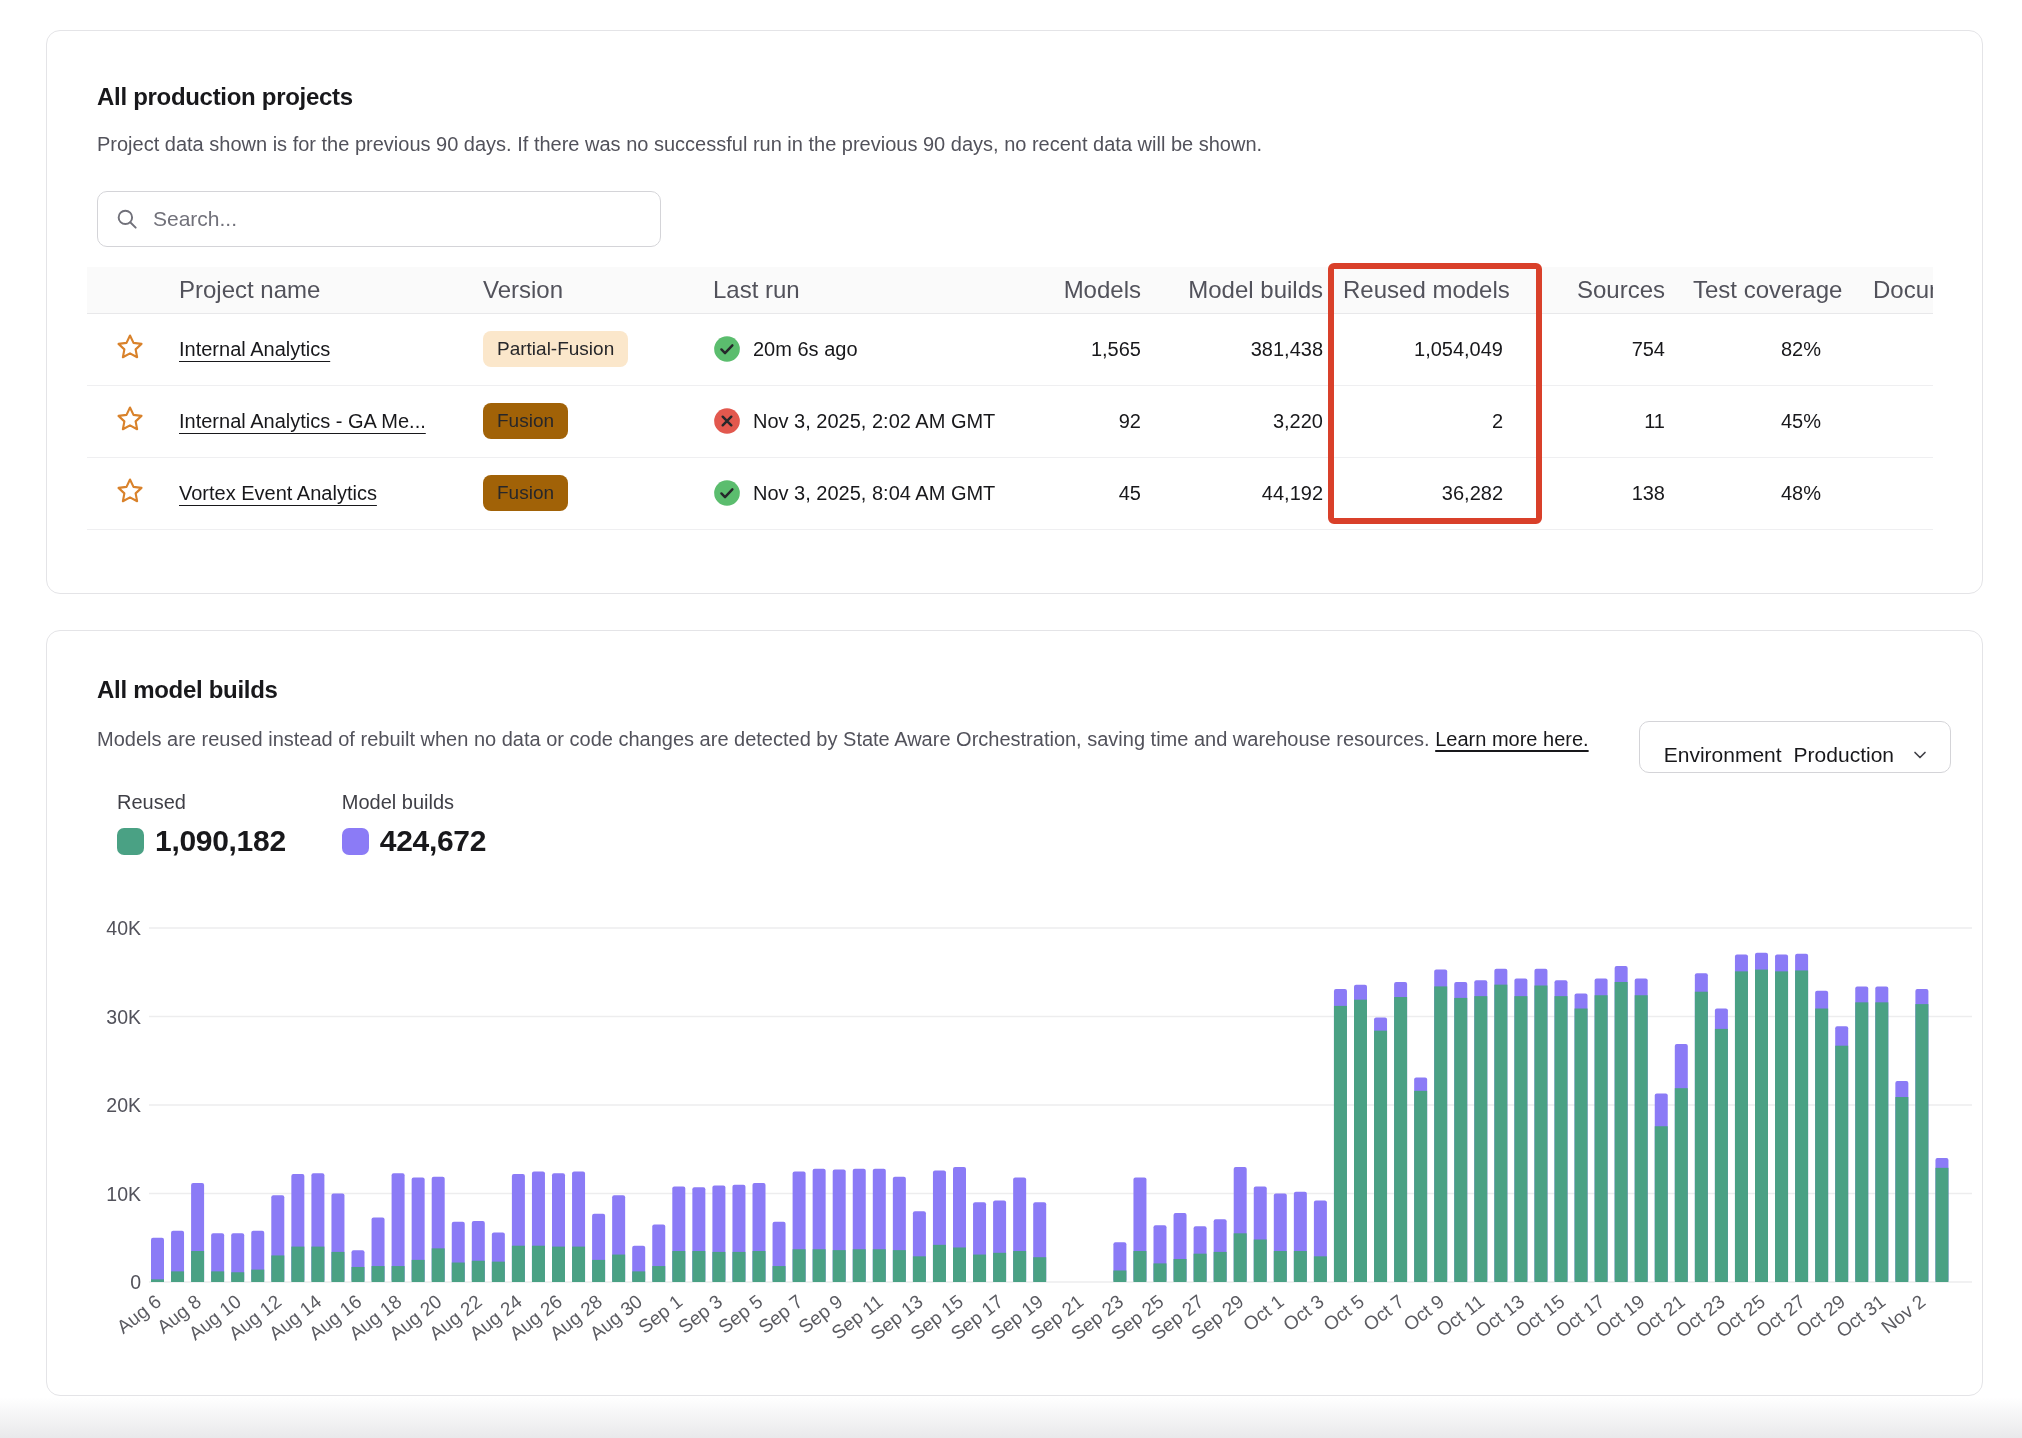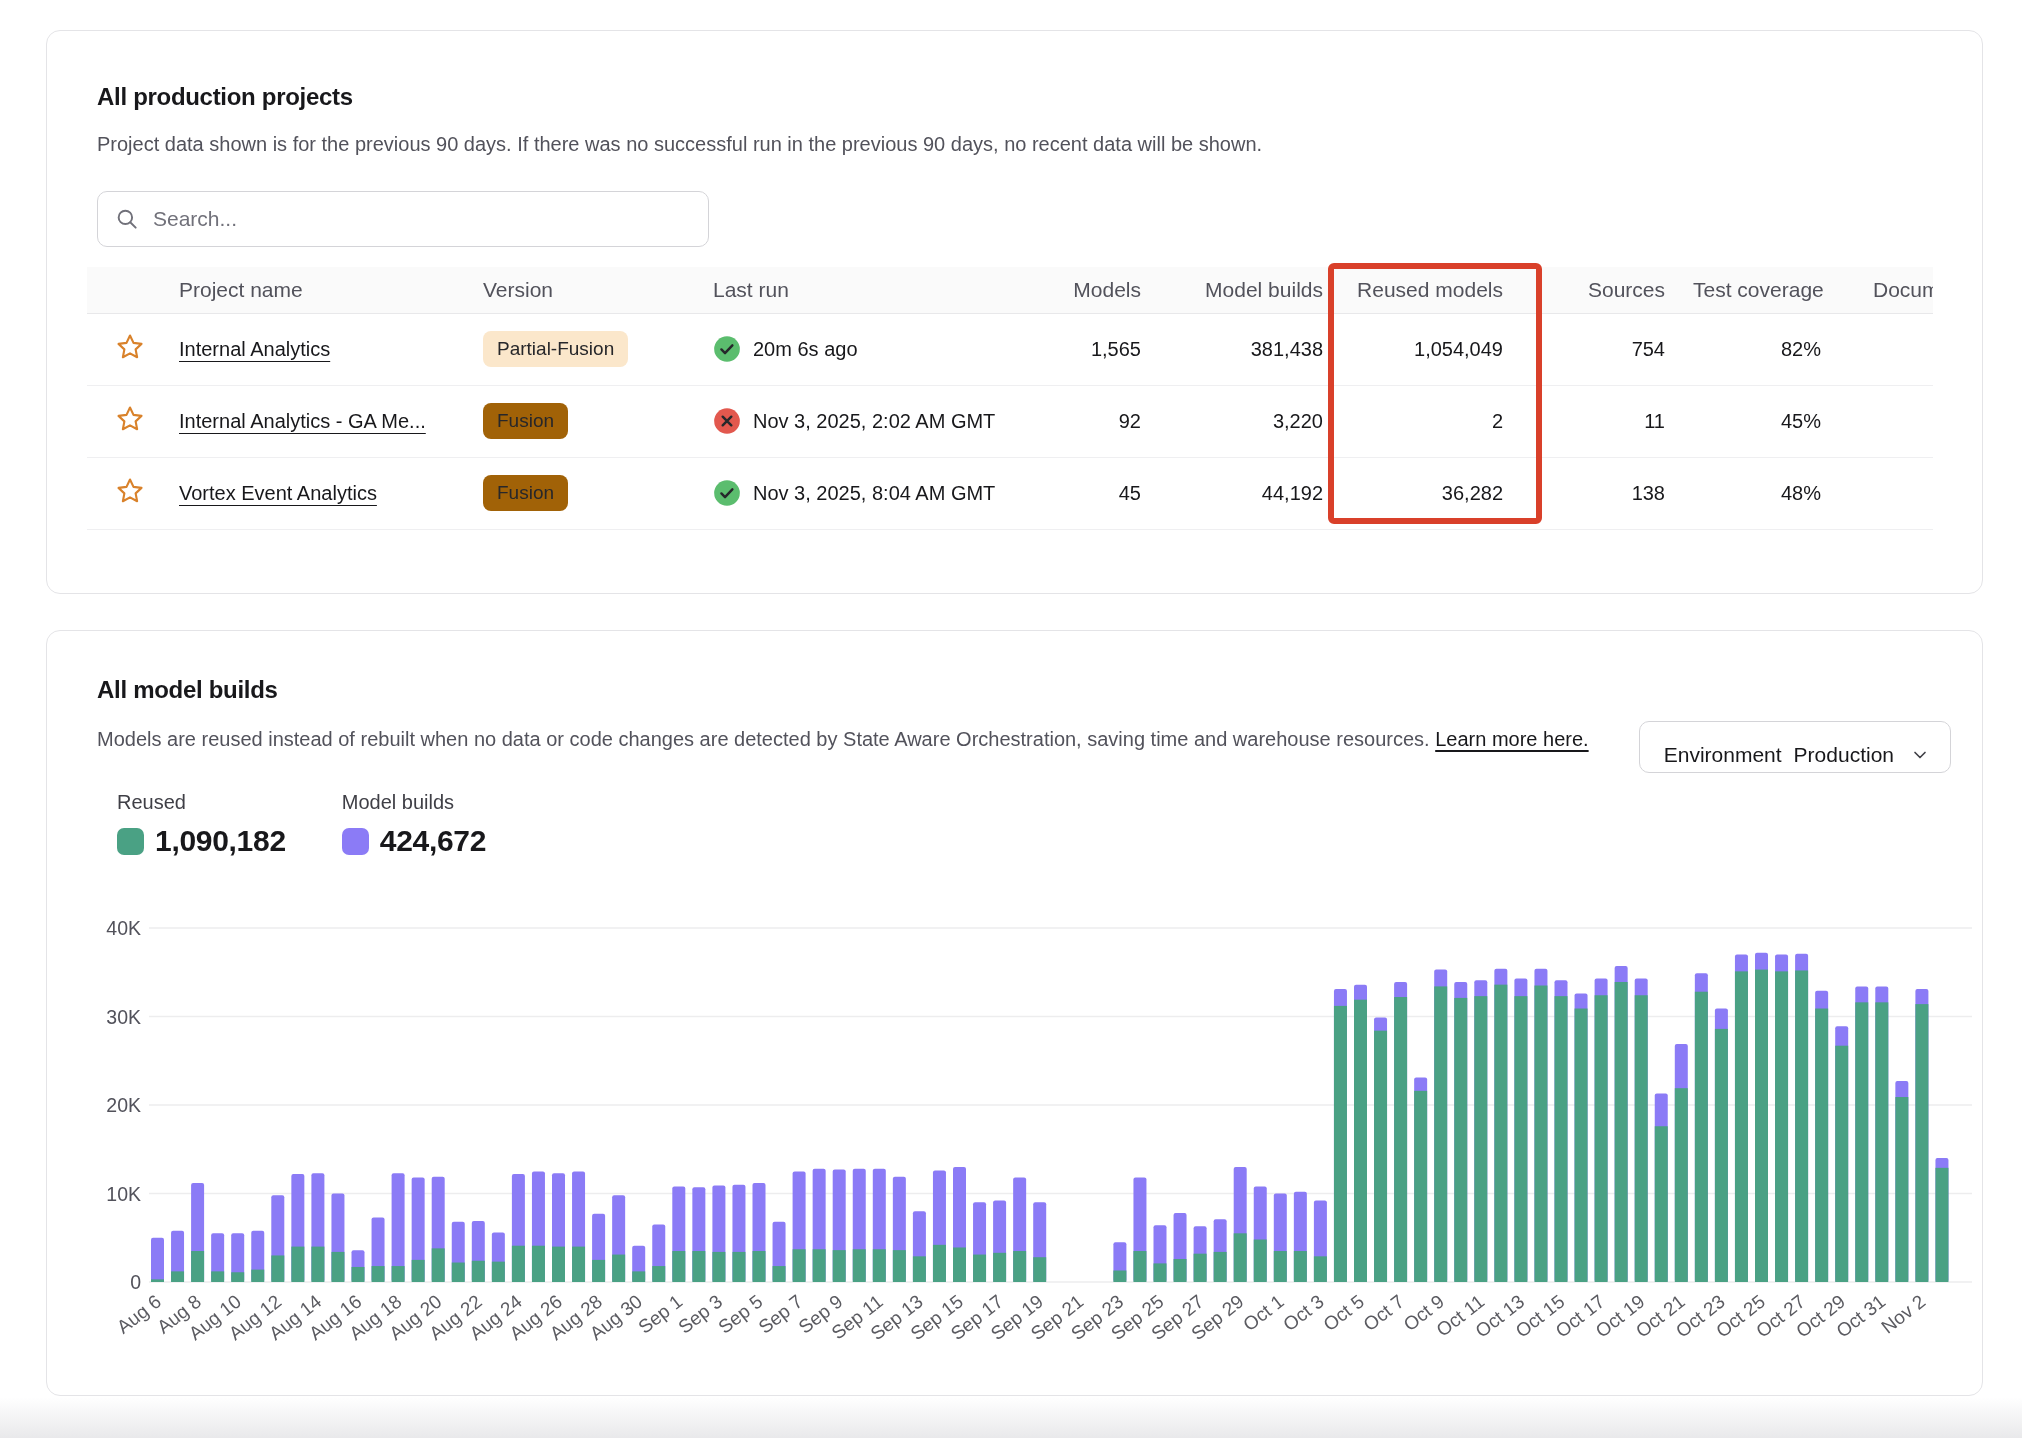--- a/index.html
+++ b/index.html
@@ -17,31 +17,31 @@
   }
   #projects-card { top:30px; height:564px; overflow:hidden; }
   #builds-card   { top:630px; height:766px; overflow:hidden; }
   .card-title { position:absolute; left:50px; font-size:24px; font-weight:700; color:#18181b; letter-spacing:-0.3px; }
   .card-sub   { position:absolute; left:50px; font-size:20px; color:#52525b; }
 
   
   #p-title { top:52px; }
   #p-sub   { top:102px; }
   .searchbox {
-    position:absolute; left:50px; top:160px; width:612px; height:56px;
+    position:absolute; left:50px; top:160px; width:564px; height:56px;
     border:1.5px solid #d4d4d8; border-radius:10px; background:#fff;
     display:flex; align-items:center; padding:0 16px; gap:13px;
   }
   .searchbox input { flex:1; border:none; outline:none; font-size:21px; color:#18181b; font-family:inherit; background:transparent; }
   .searchbox input::placeholder { color:#71717a; }
 
   .table-wrap { position:absolute; left:40px; top:236px; width:1846px; overflow:hidden; }
   table { border-collapse:collapse; table-layout:fixed; width:1976px; }
   thead th {
-    background:#fafafa; height:46px; font-size:21px; font-weight:400; color:#52525b;
+    background:#fafafa; height:46px; font-size:24px; font-weight:400; color:#52525b;
     text-align:left; padding:0 0 0 6px; border-bottom:1.5px solid #e8e8ea; white-space:nowrap; overflow:hidden;
   }
   thead th.num { text-align:right; }
   tbody td {
     height:72px; font-size:20px; color:#18181b; border-bottom:1.5px solid #efeff1;
     white-space:nowrap; overflow:hidden; padding-left:6px;
   }
   tbody td.num { text-align:right; }
   th.c-models, td.c-models { padding-right:6px; }
   th.c-builds, td.c-builds { padding-right:14px; }

